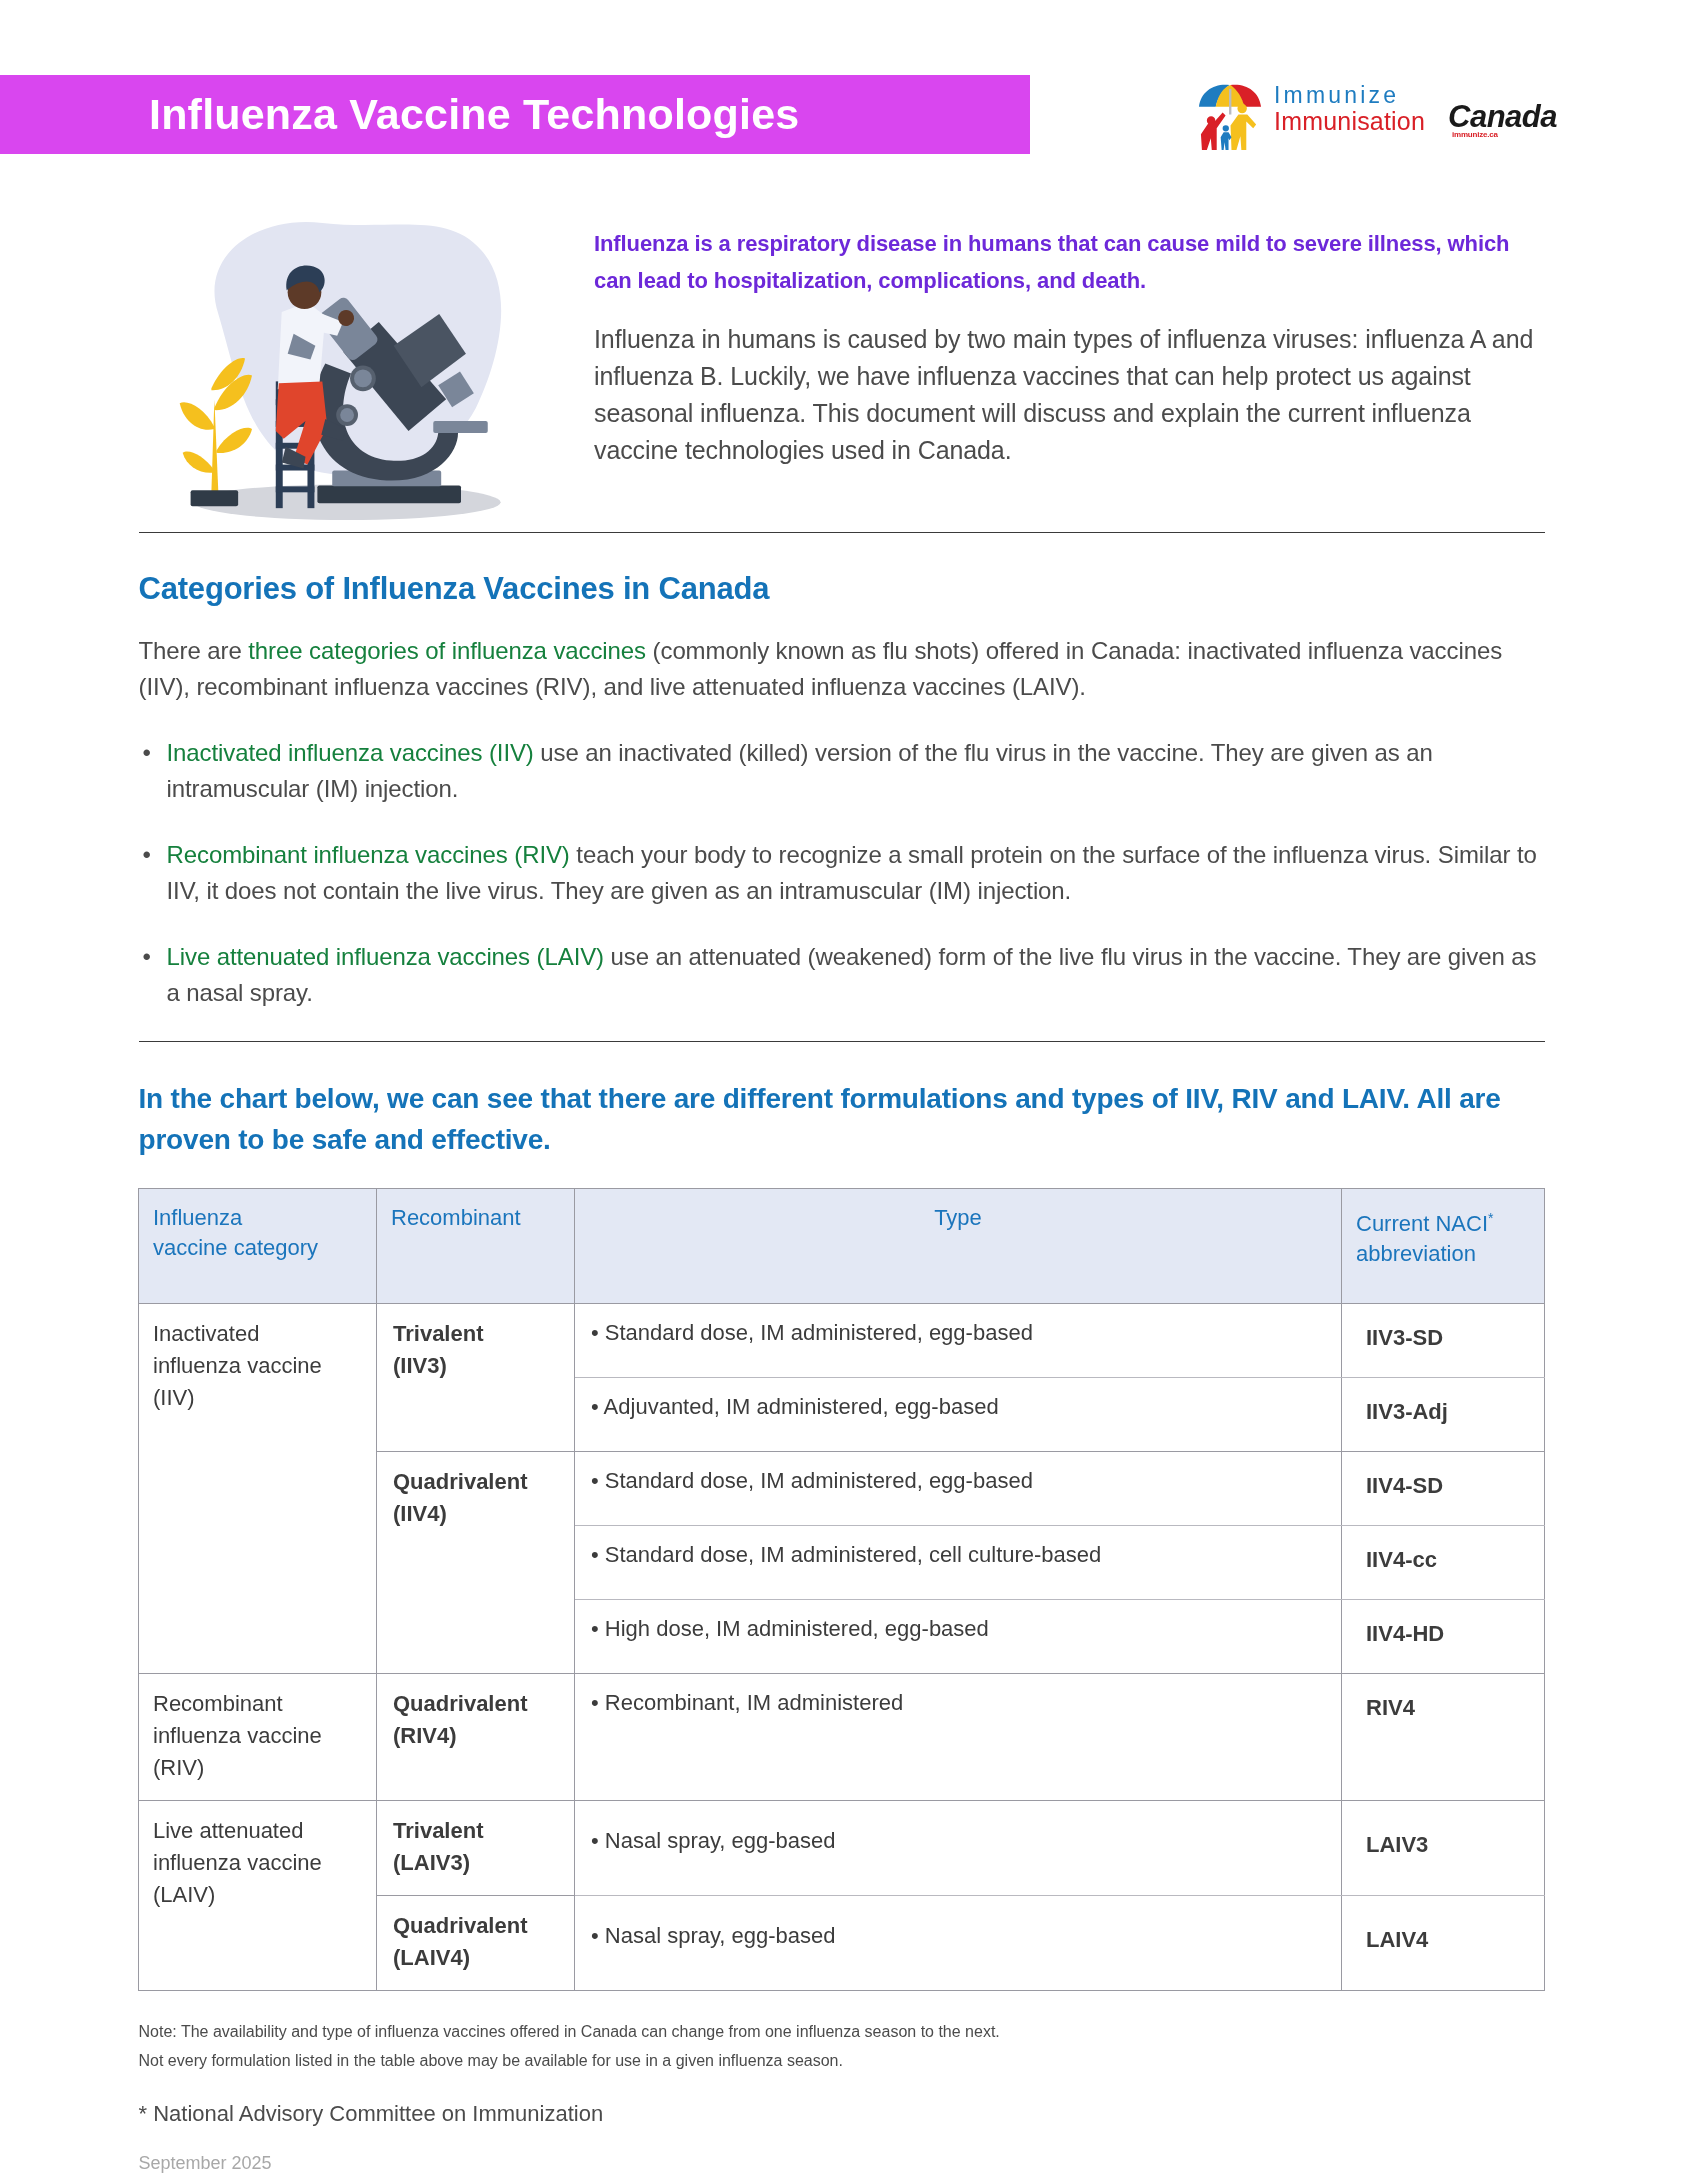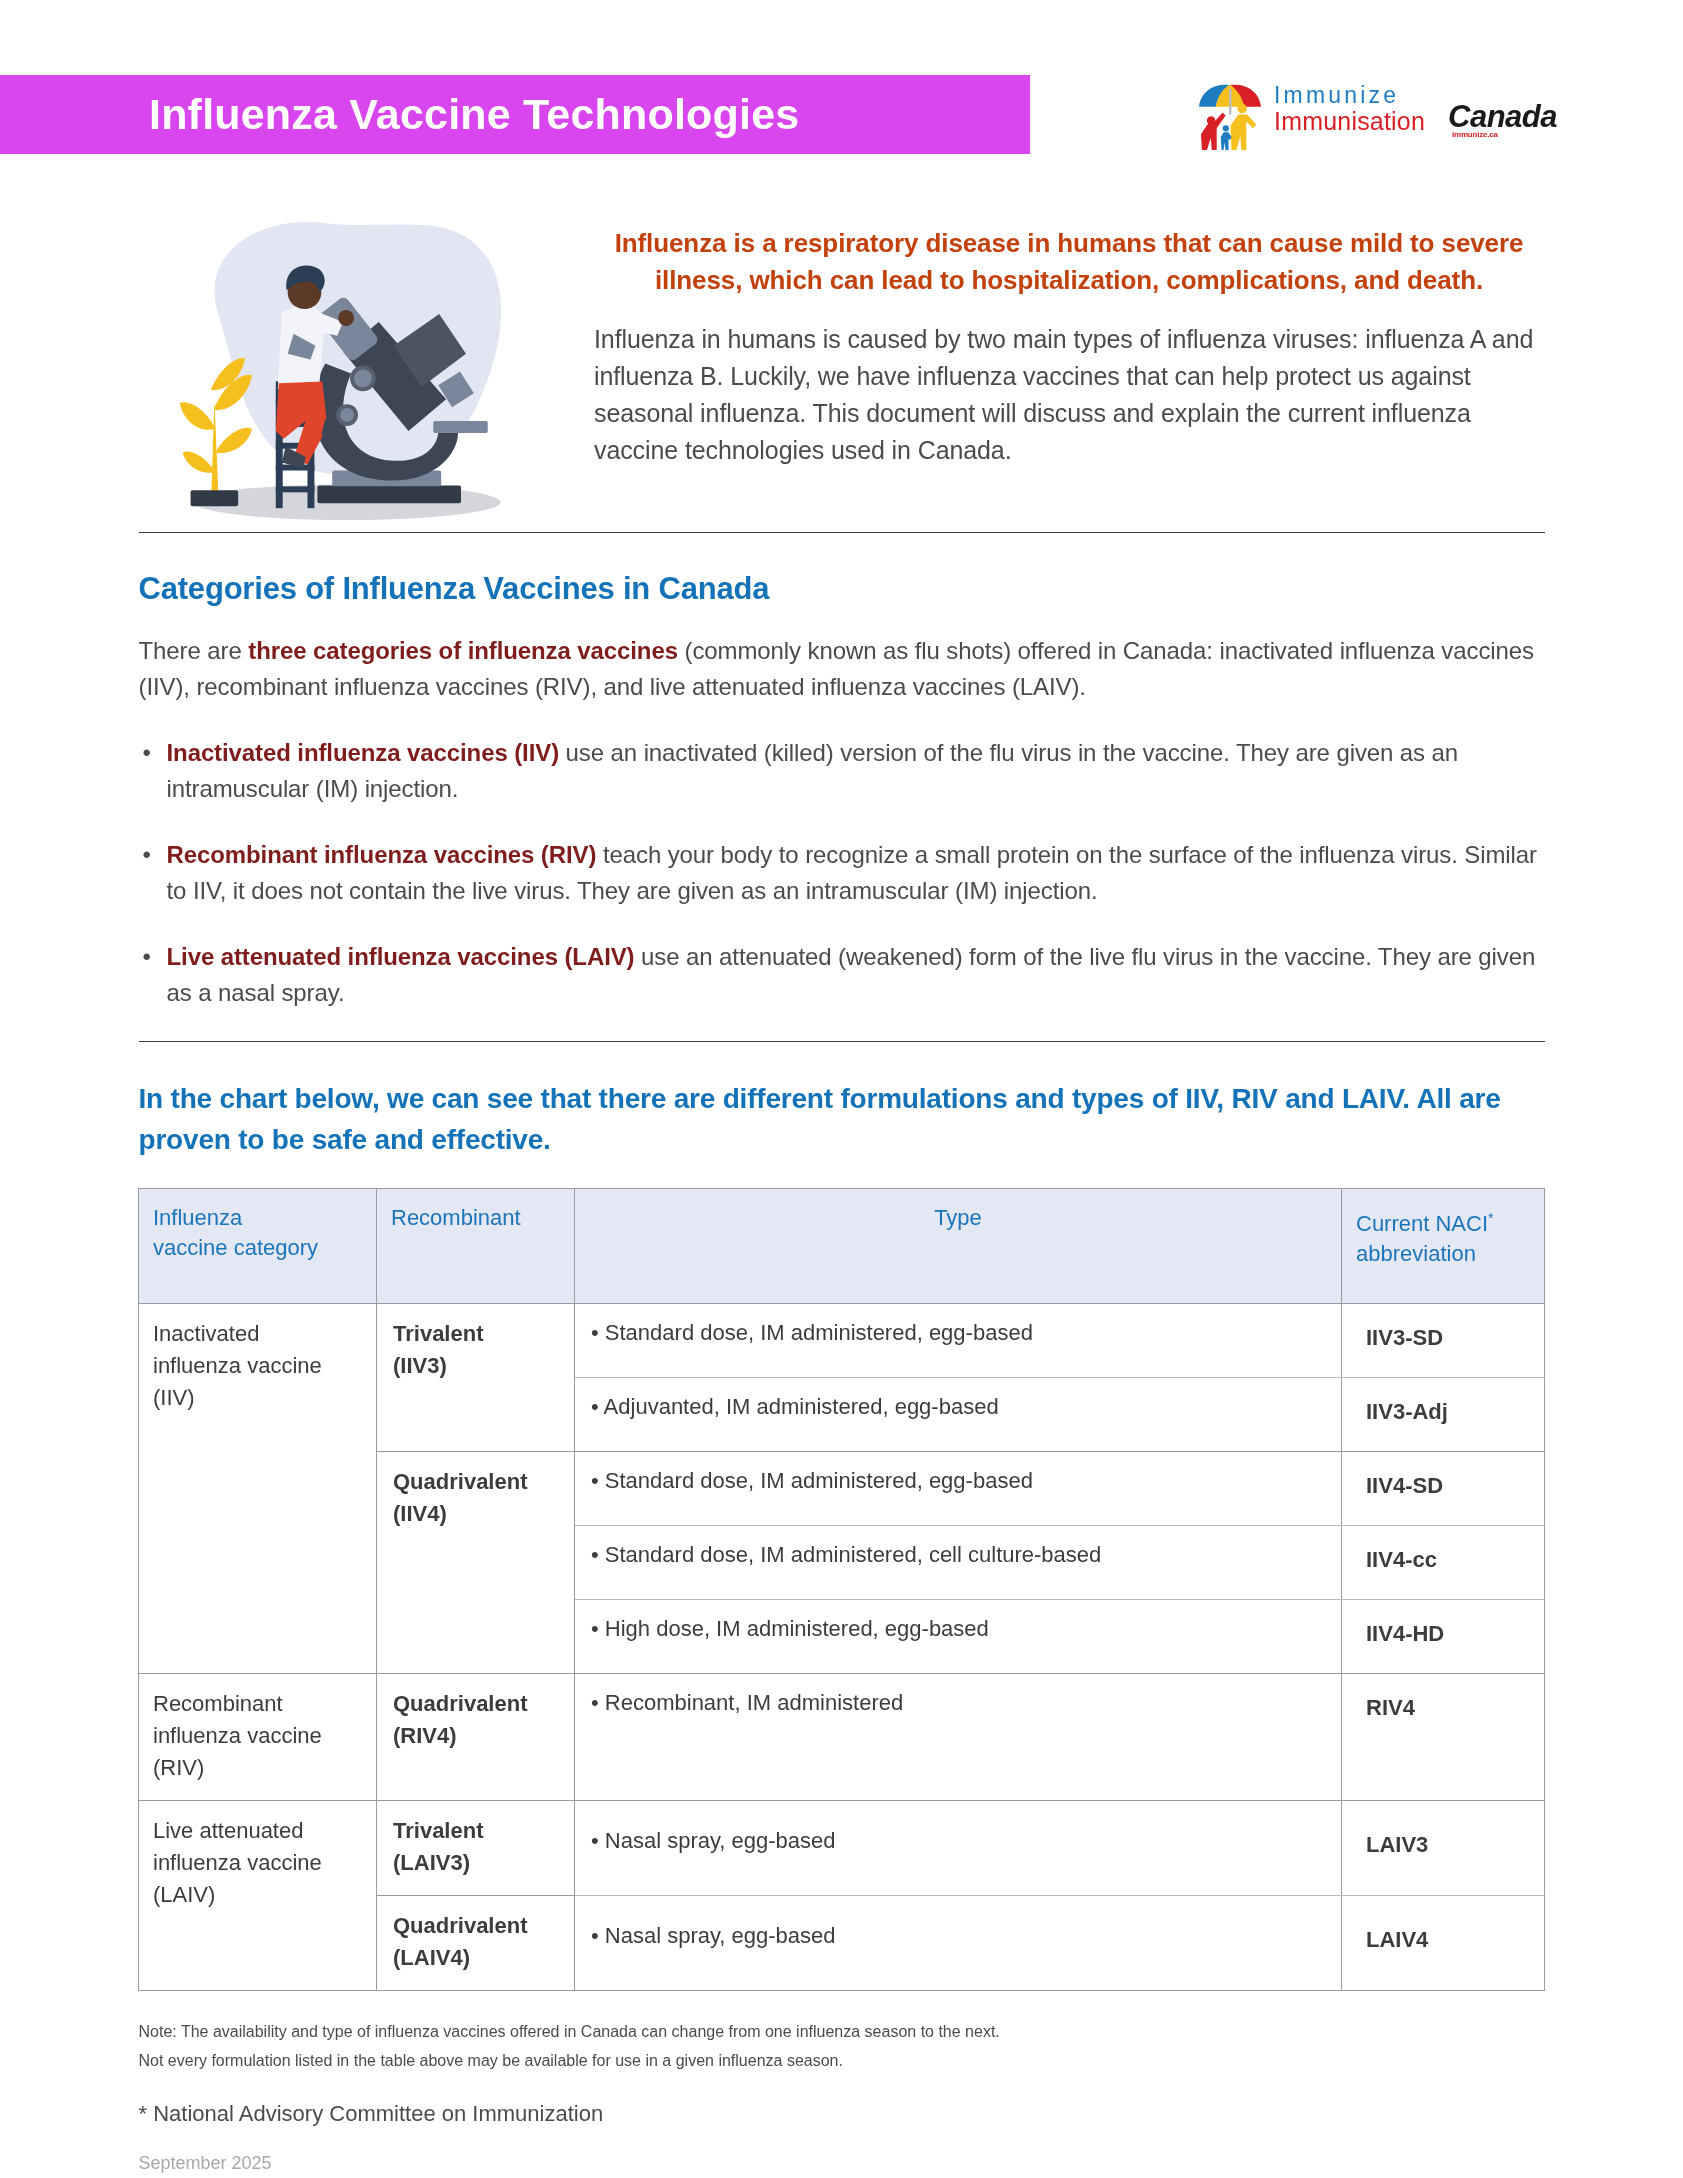--- a/index.html
+++ b/index.html
@@ -70,26 +70,25 @@
     position: absolute;
     left: 149px; top: 10px;
     width: 416px; height: 327px;
   }
   .intro-text {
     position: absolute;
     left: 594px; top: 30px;
     width: 950px;
   }
   .intro-lead {
-    color: #c2410c;
-    font-size: 26px;
+    color: #6d28d9;
+    font-size: 22px;
     font-weight: bold;
     line-height: 37px;
     letter-spacing: -0.1px;
-    text-align: center;
   }
   .intro-body {
     margin-top: 22px;
     color: #4B4B4B;
     font-size: 25px;
     line-height: 37px;
     letter-spacing: -0.1px;
   }
 
   
@@ -111,21 +110,21 @@
     letter-spacing: -0.2px;
     margin-top: 38px;
   }
   .section-para {
     color: #4B4B4B;
     font-size: 24px;
     line-height: 36px;
     margin-top: 26px;
     letter-spacing: -0.1px;
   }
-  .section-para b, .bullet-text b { color: #7f1d1d; font-weight: bold; }
+  .section-para b, .bullet-text b { color: #15803d; font-weight: normal; }
 
   .bullets { margin-top: 30px; }
   .bullet {
     display: flex;
     margin-bottom: 30px;
   }
   .bullet-dot {
     color: #4B4B4B;
     font-size: 24px;
     line-height: 36px;

